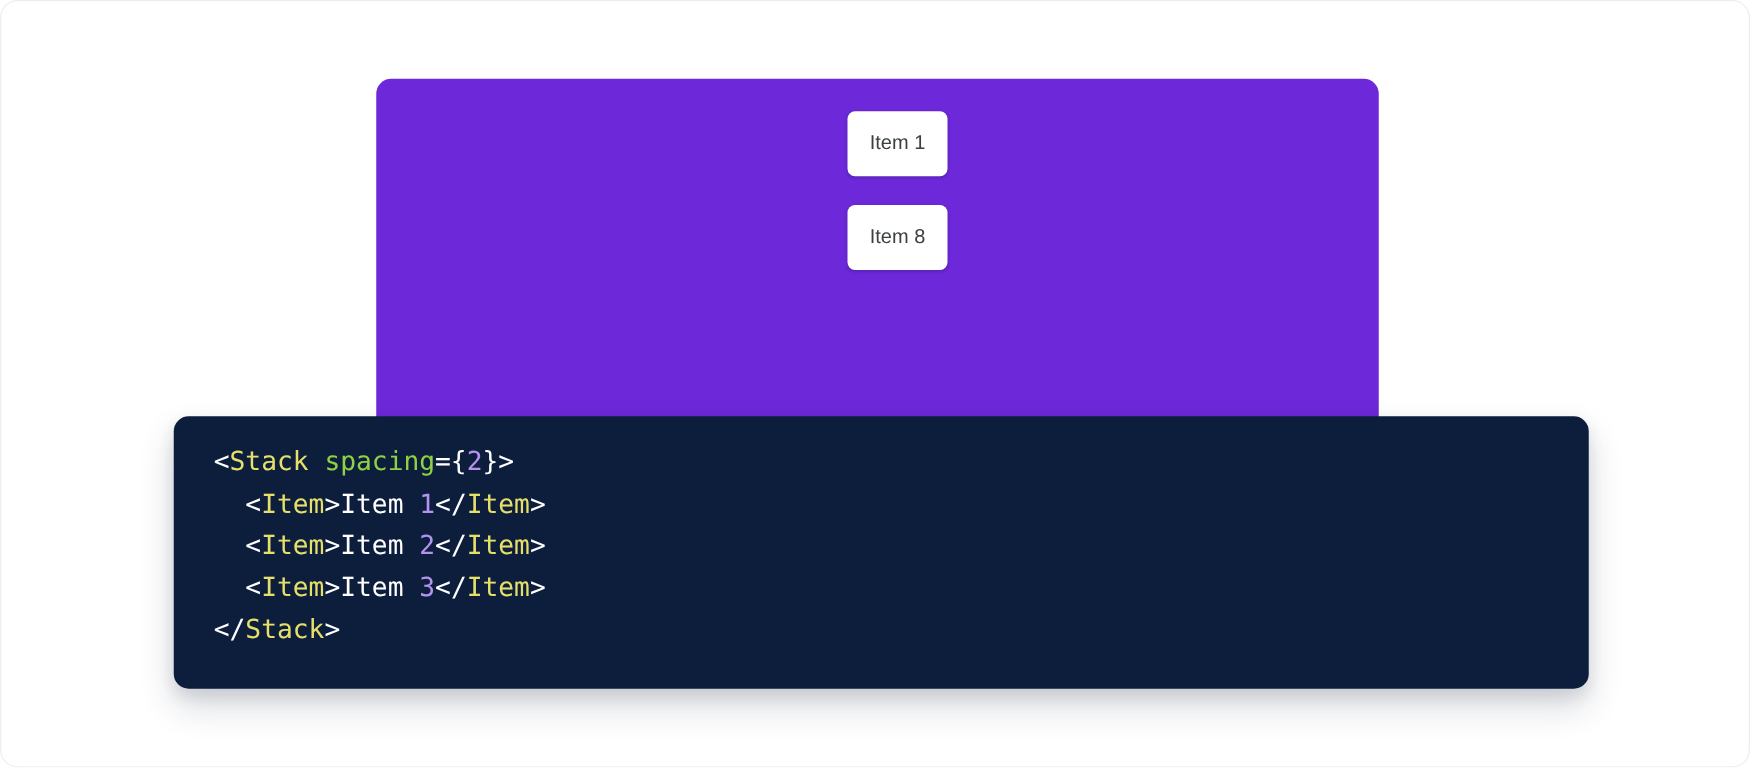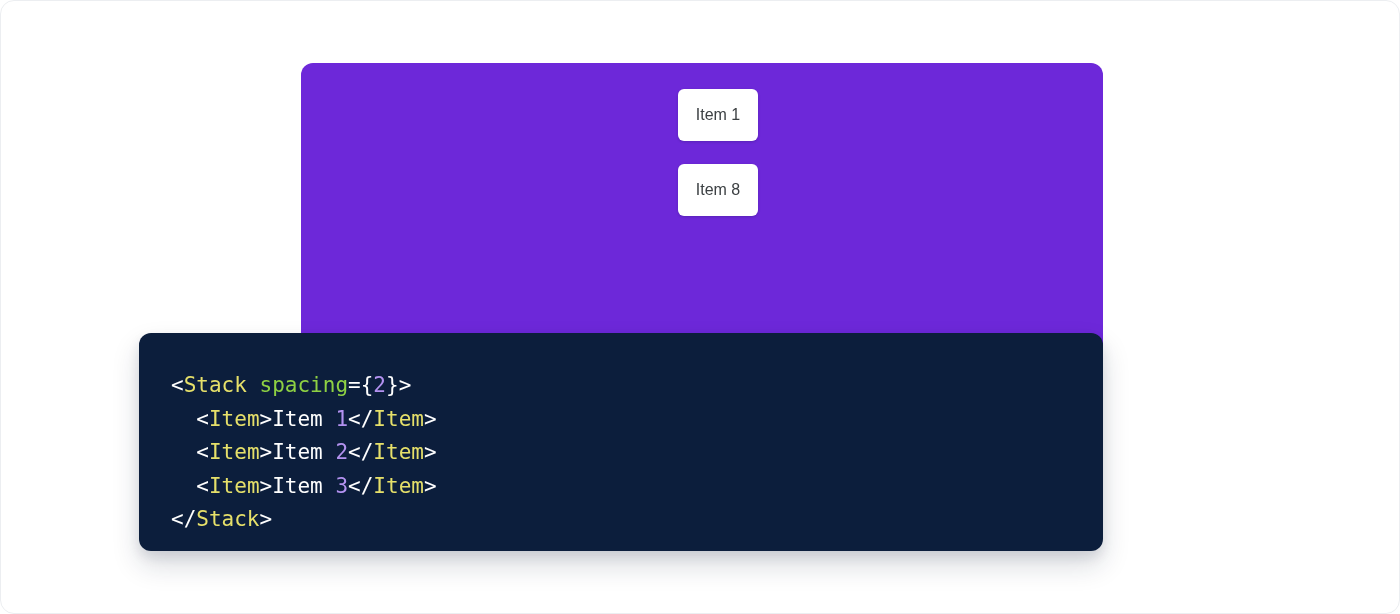--- a/index.html
+++ b/index.html
@@ -58,25 +58,25 @@
     font-family: "Liberation Sans", sans-serif;
     box-shadow: 0 1px 3px rgba(18, 30, 56, 0.13),
                 0 1px 2px rgba(18, 30, 56, 0.08);
   }
 
   
   #code-block {
     position: absolute;
     left: 138px;
     top: 332px;
-    width: 964px;
+    width: 1132px;
     height: 218px;
     background: #0c1e3c;
     border-radius: 12px;
-    padding: 36px 0 0 32px;
+    padding: 20px 0 0 32px;
     box-shadow: 0 14px 28px rgba(18, 30, 56, 0.16),
                 0 6px 12px rgba(18, 30, 56, 0.10);
     overflow: hidden;
   }
 
   #code-text {
     font-family: "DejaVu Sans Mono", "Liberation Mono", monospace;
     font-size: 21px;
     line-height: 33.5px;
     white-space: pre;

